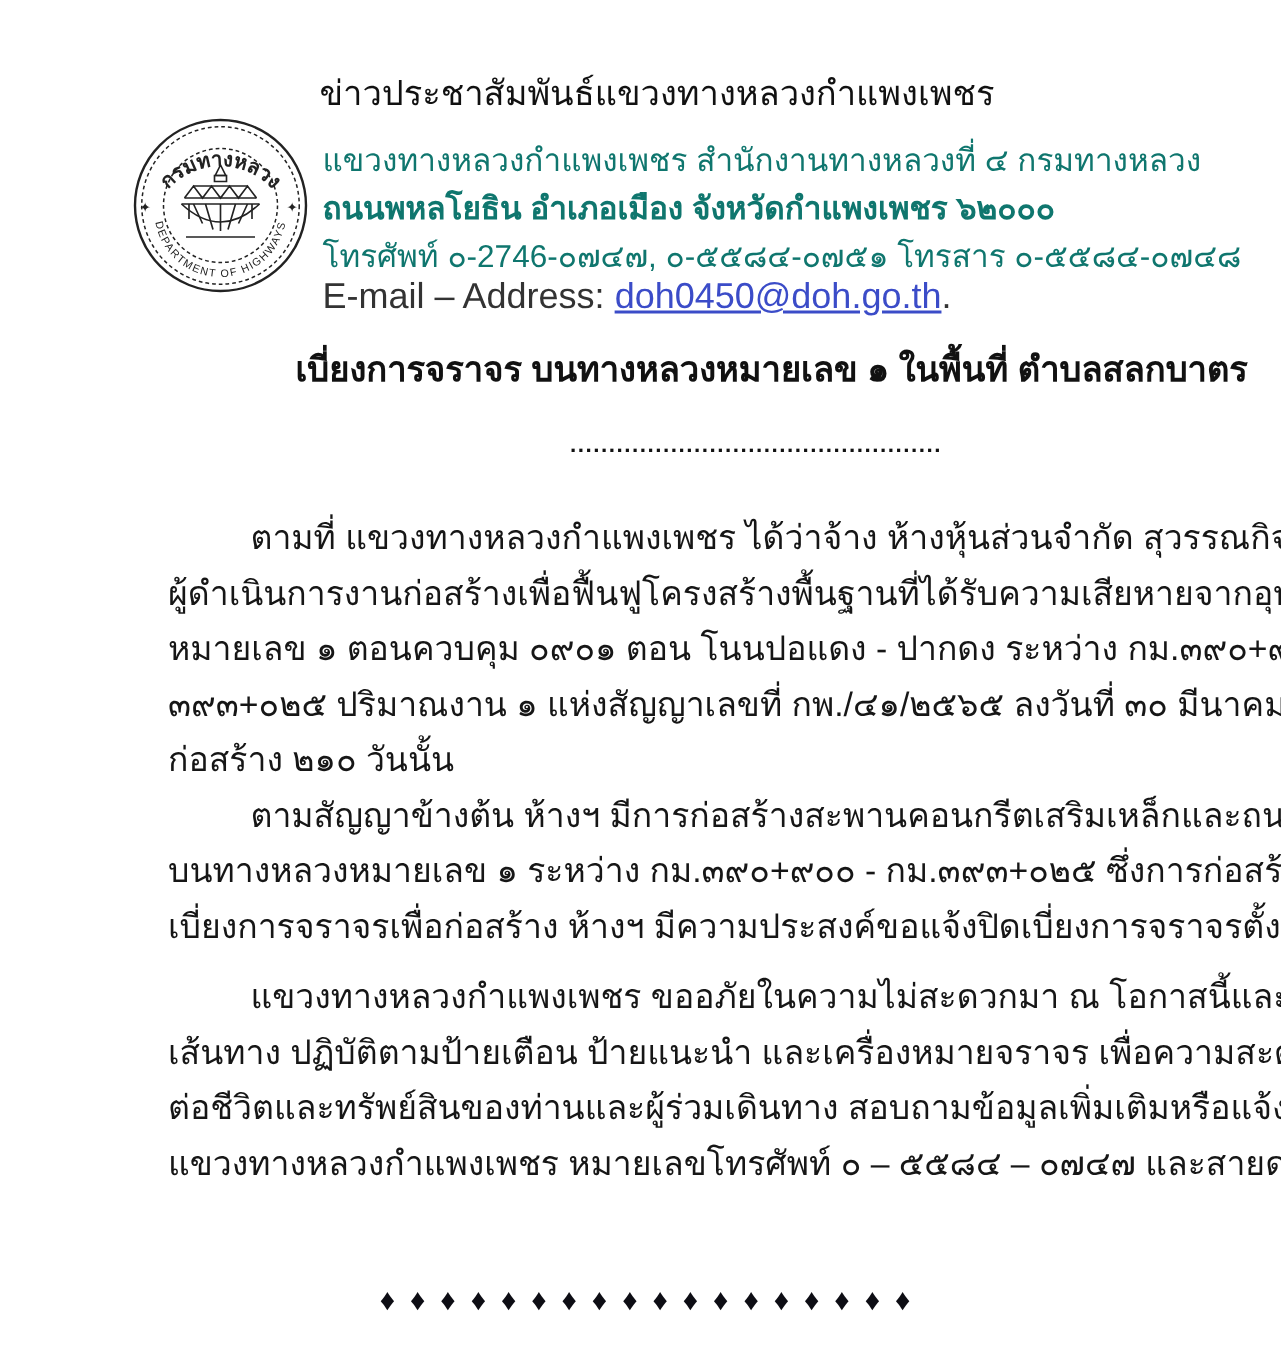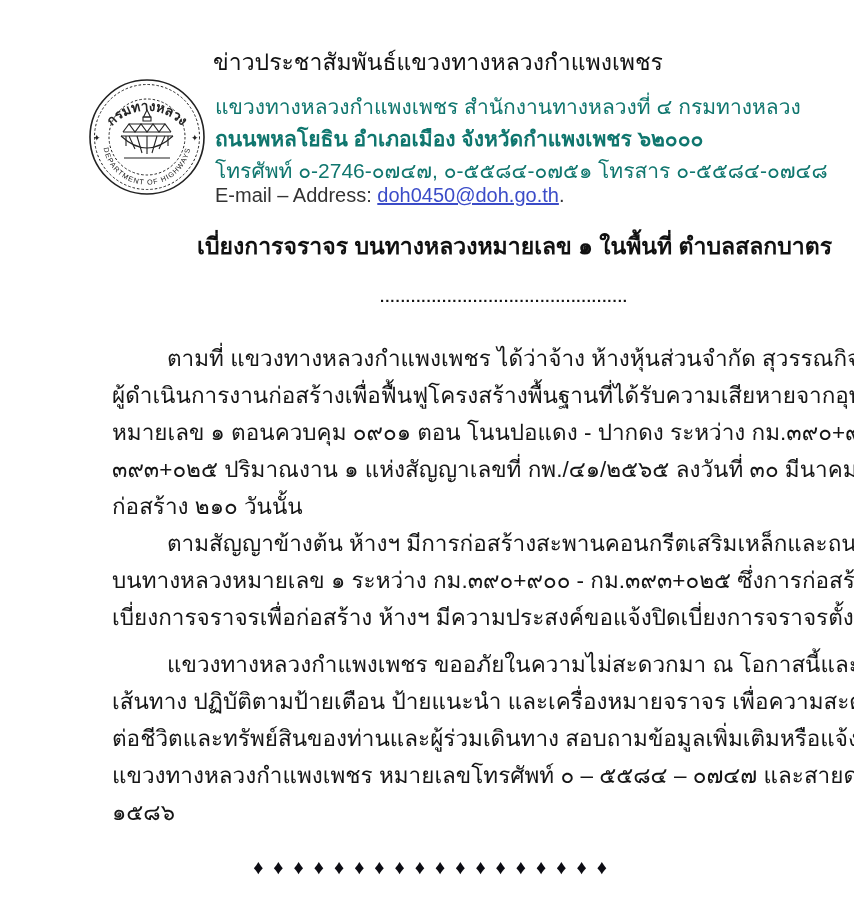--- a/index.html
+++ b/index.html
@@ -16,31 +16,31 @@
     position:absolute; left:213px; top:44px;
     font-size:23px; font-weight:normal; color:#111; white-space:nowrap;
   }
   .logo {
     position:absolute; left:86px; top:74px; width:122px; height:126px;
   }
   .hdr-line { position:absolute; left:215px; white-space:nowrap; font-size:21px; color:#0f766e; }
   .hdr-org     { top:90px; }
   .hdr-address { top:122px;font-weight:bold; }
   .hdr-phone   { top:154px; }
-  .hdr-email   { top:184px; font-size:20px; color:#333; }
+  .hdr-email   { top:184px; font-size:24px; color:#333; }
   .hdr-email a { color:#3b4cc8; text-decoration:underline; }
   .hdr-email .dot-after { color:#333; text-decoration:none; }
 
   
   .subject {
     position:absolute; left:112px; top:228px; width:720px;
     font-size:23px; font-weight:bold; line-height:36px; color:#111;
   }
   .subject .line { white-space:nowrap; }
-  .subject .line.first { text-indent:85px;text-align:right; }
+  .subject .line.first { text-indent:85px; }
   .dotted-rule {
     position:absolute; left:380px; top:288px; width:240px;
     font-size:15px; font-weight:bold; letter-spacing:1px; color:#111; white-space:nowrap;
   }
 
   
   .body-text { position:absolute; left:112px; top:340px; width:726px; font-size:22.5px; color:#161616; }
   .body-text .line { line-height:37px; white-space:nowrap; }
   .body-text .line.indent { text-indent:55px; }
   .para { margin:0; }
@@ -120,19 +120,18 @@
     <div class="para">
       <div class="line indent">ตามสัญญาข้างต้น ห้างฯ มีการก่อสร้างสะพานคอนกรีตเสริมเหล็กและถนนคอนกรีตเสริมเหล็ก</div>
       <div class="line">บนทางหลวงหมายเลข ๑ ระหว่าง กม.๓๙๐+๙๐๐ - กม.๓๙๓+๐๒๕ ซึ่งการก่อสร้างข้างต้น จะต้องปิด</div>
       <div class="line">เบี่ยงการจราจรเพื่อก่อสร้าง ห้างฯ มีความประสงค์ขอแจ้งปิดเบี่ยงการจราจรตั้งแต่วันที่ ๑๕ มิถุนายน</div>
     </div>
     <div class="para para3">
       <div class="line indent">แขวงทางหลวงกำแพงเพชร ขออภัยในความไม่สะดวกมา ณ โอกาสนี้และขอให้ผู้ใช้</div>
       <div class="line">เส้นทาง ปฏิบัติตามป้ายเตือน  ป้ายแนะนำ  และเครื่องหมายจราจร เพื่อความสะดวกปลอดภัย</div>
       <div class="line">ต่อชีวิตและทรัพย์สินของท่านและผู้ร่วมเดินทาง สอบถามข้อมูลเพิ่มเติมหรือแจ้งเหตุต่าง ๆ ได้ที่</div>
       <div class="line">แขวงทางหลวงกำแพงเพชร หมายเลขโทรศัพท์ ๐ – ๕๕๘๔ – ๐๗๔๗ และสายด่วน กรมทางหลวง</div>
-      <div class="line">๑๕๘๖</div>
     </div>
   </div>
 
   <div class="diamond-row">♦♦♦♦♦♦♦♦♦♦♦♦♦♦♦♦♦♦</div>
 
 </div>
 
 </body></html>

